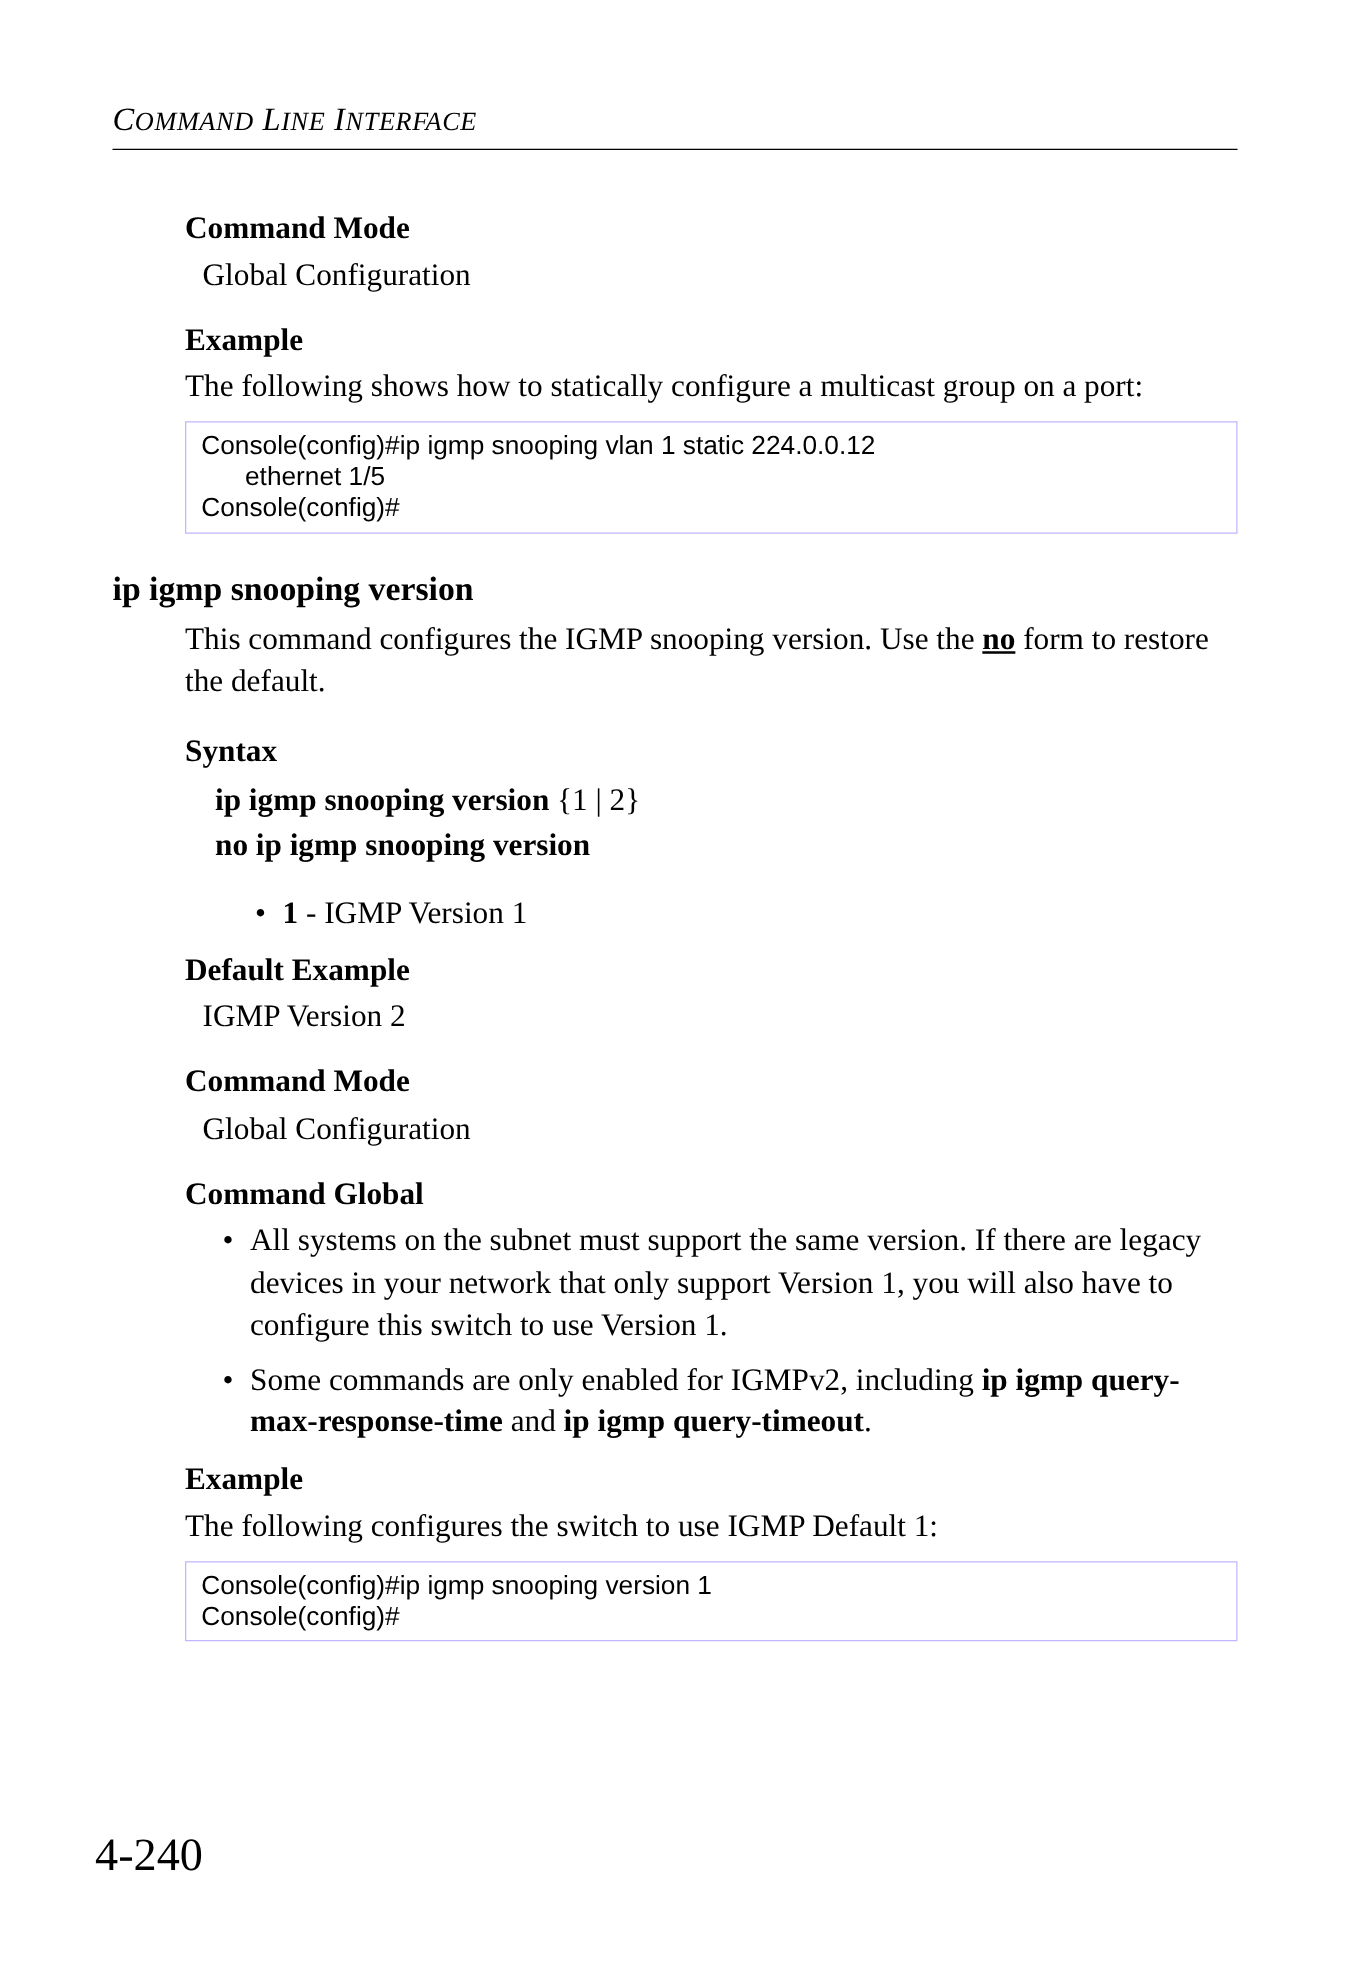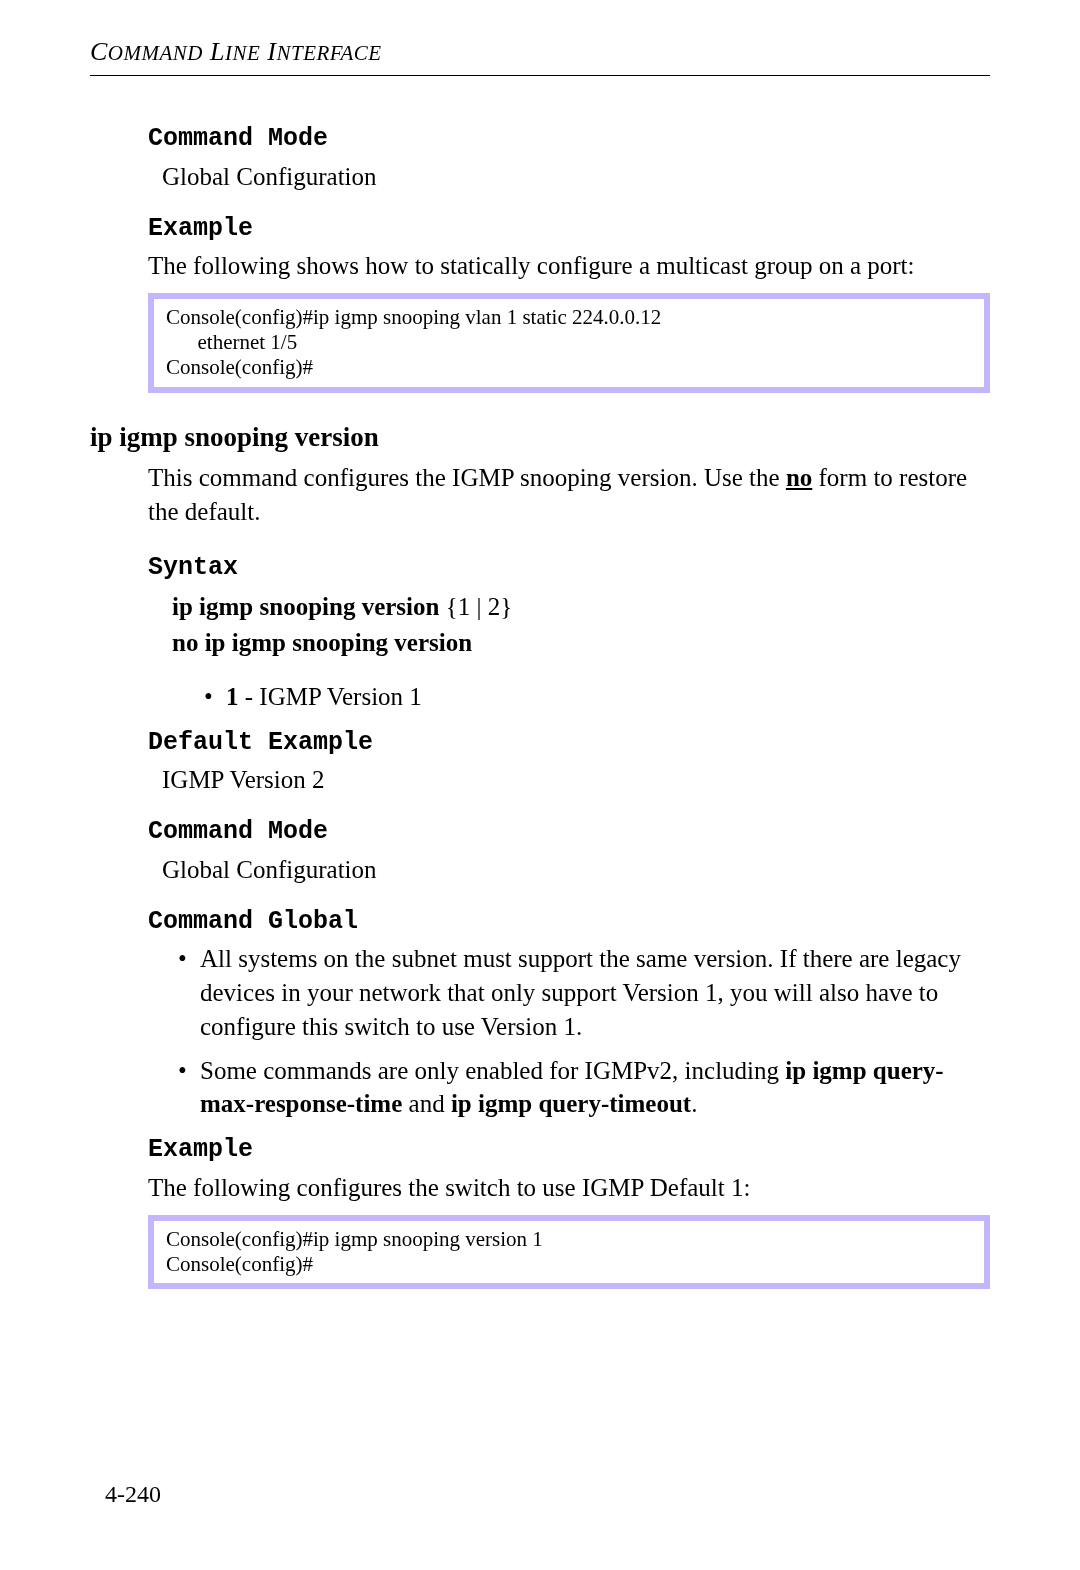--- a/index.html
+++ b/index.html
@@ -8,21 +8,21 @@
     background: #ffffff;
     font-family: Garamond, "Times New Roman", Times, serif;
     color: #000000;
     width: 1080px;
     height: 1570px;
     position: relative;
     font-size: 25px;
     line-height: 1.35;
   }
   .page {
-    padding: 34px 90px 60px 90px;
+    padding: 78px 90px 60px 90px;
   }
   .running-header {
     font-style: italic;
     font-size: 26px;
     font-family: Garamond, "Times New Roman", Times, serif;
     letter-spacing: 0.5px;
     margin-bottom: 6px;
   }
   .running-header .cap {
     font-variant: small-caps;
@@ -34,33 +34,32 @@
     border-top: 1.5px solid #000;
     margin: 0 0 46px 0;
   }
   .content {
     margin-left: 58px;
   }
   .sec-heading {
     font-weight: bold;
     font-size: 25px;
     margin: 12px 0 4px 0;
-    font-family: Liberation Mono, monospace;
   }
   .body-text {
     margin: 4px 0 4px 14px;
     font-size: 25px;
   }
   .body-text-flat {
     margin: 4px 0 4px 0;
     font-size: 25px;
   }
   .codebox {
-    border: 6px solid #c4b5fd;
-    font-family: Liberation Serif, serif;
+    border: 1px solid #c4b5fd;
+    font-family: Liberation Sans, sans-serif;
     font-size: 21px;
     white-space: pre;
     padding: 6px 12px;
     margin: 10px 0 20px 0;
     line-height: 1.2;
   }
   .cmd-heading {
     font-weight: bold;
     font-size: 27px;
     margin: 26px 0 6px 0;
@@ -94,23 +93,23 @@
   }
   .usage-item::before {
     content: "•";
     position: absolute;
     left: 0;
     top: 0;
   }
   .usage-item .b { font-weight: bold; }
   .page-number {
     position: absolute;
-    left: 105px;
+    left: 76px;
     bottom: 60px;
-    font-size: 24px;
+    font-size: 37px;
   }
   .bullet-row {
     position: relative;
     padding-left: 22px;
   }
   .bullet-row::before {
     content: "•";
     position: absolute;
     left: 0;
     top: 0;

